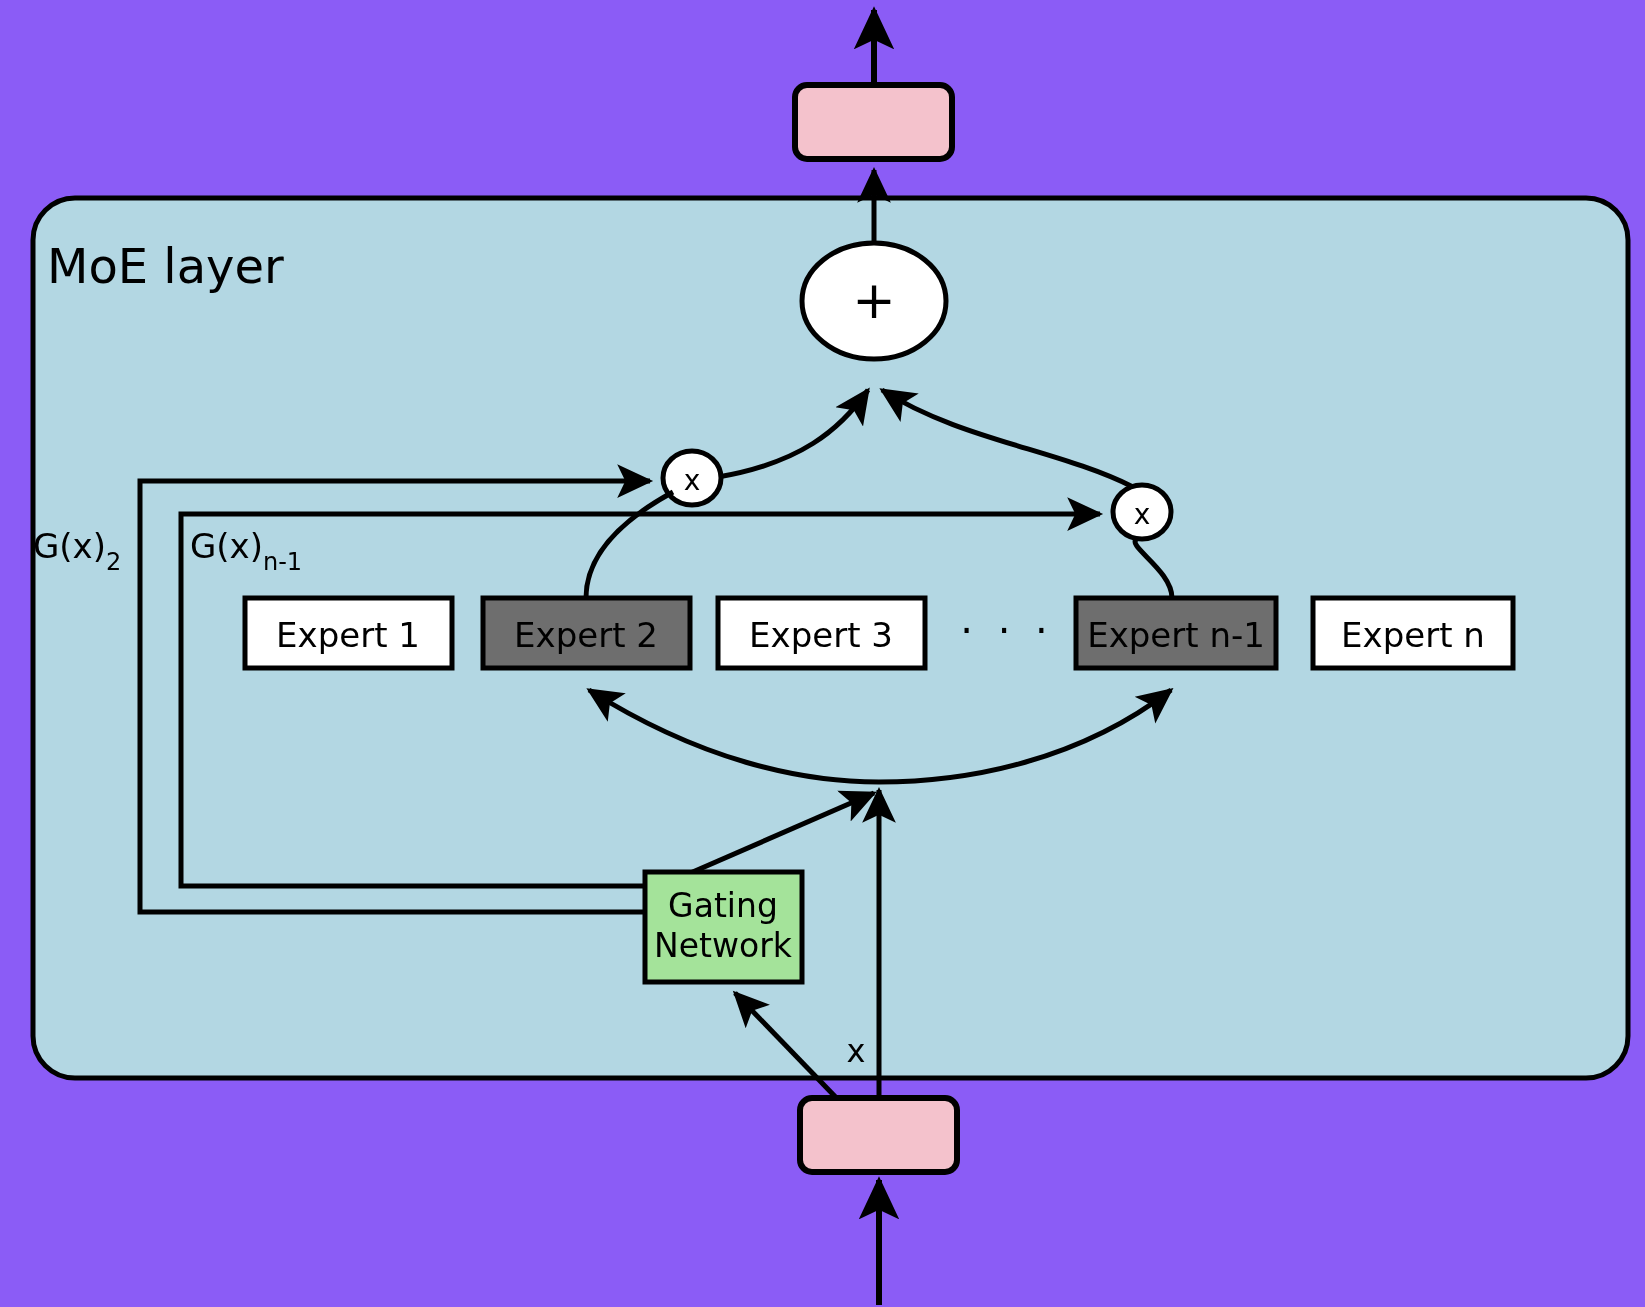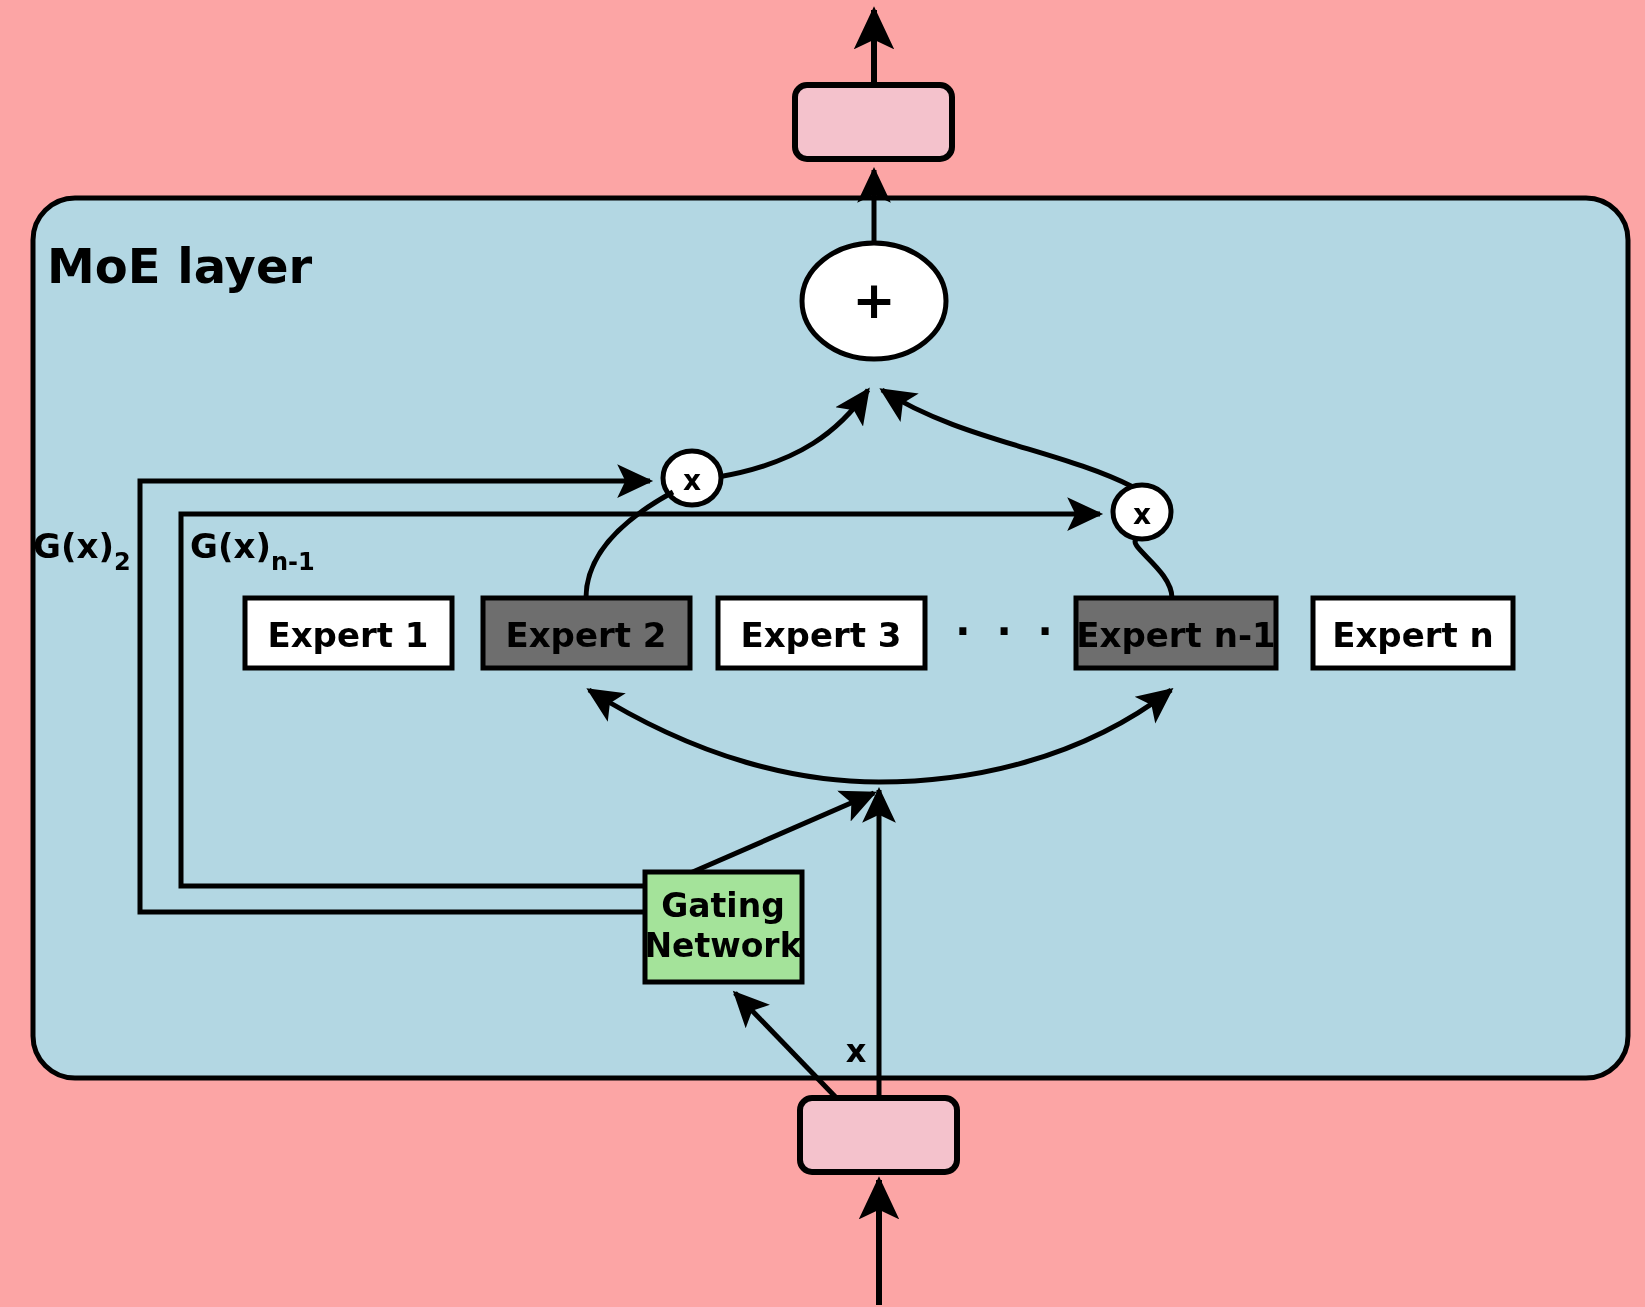--- a/index.html
+++ b/index.html
@@ -4,23 +4,22 @@
 <style>
   html, body {
     margin: 0;
     padding: 0;
     background: #ffffff;
   }
   #canvas {
     position: relative;
     width: 1645px;
     height: 1307px;
-    background: #fca5a5;
+    background: #8b5cf6;
     font-family: "DejaVu Sans", sans-serif;
-    font-weight: bold;
   }
   svg#diagram {
     position: absolute;
     top: 0;
     left: 0;
     width: 1645px;
     height: 1307px;
     display: block;
   }
   text {

